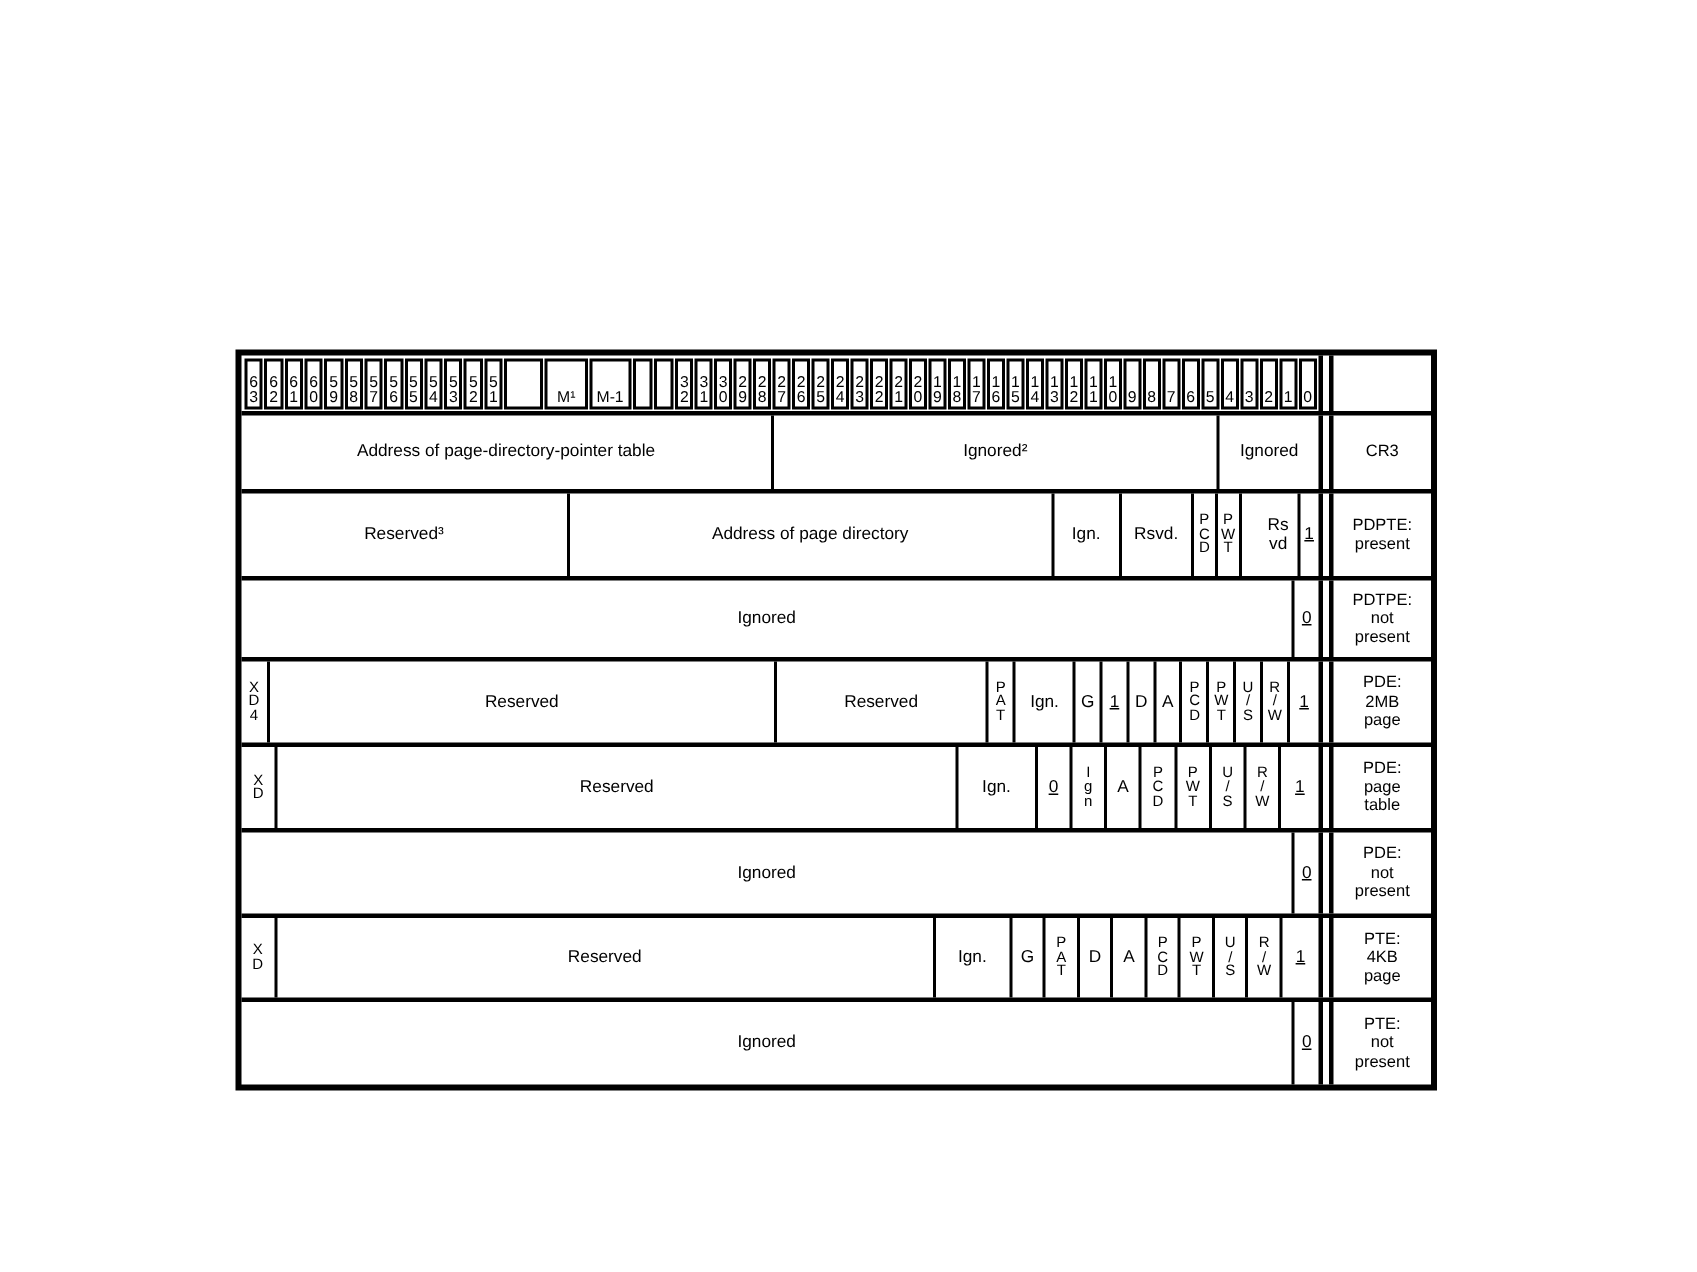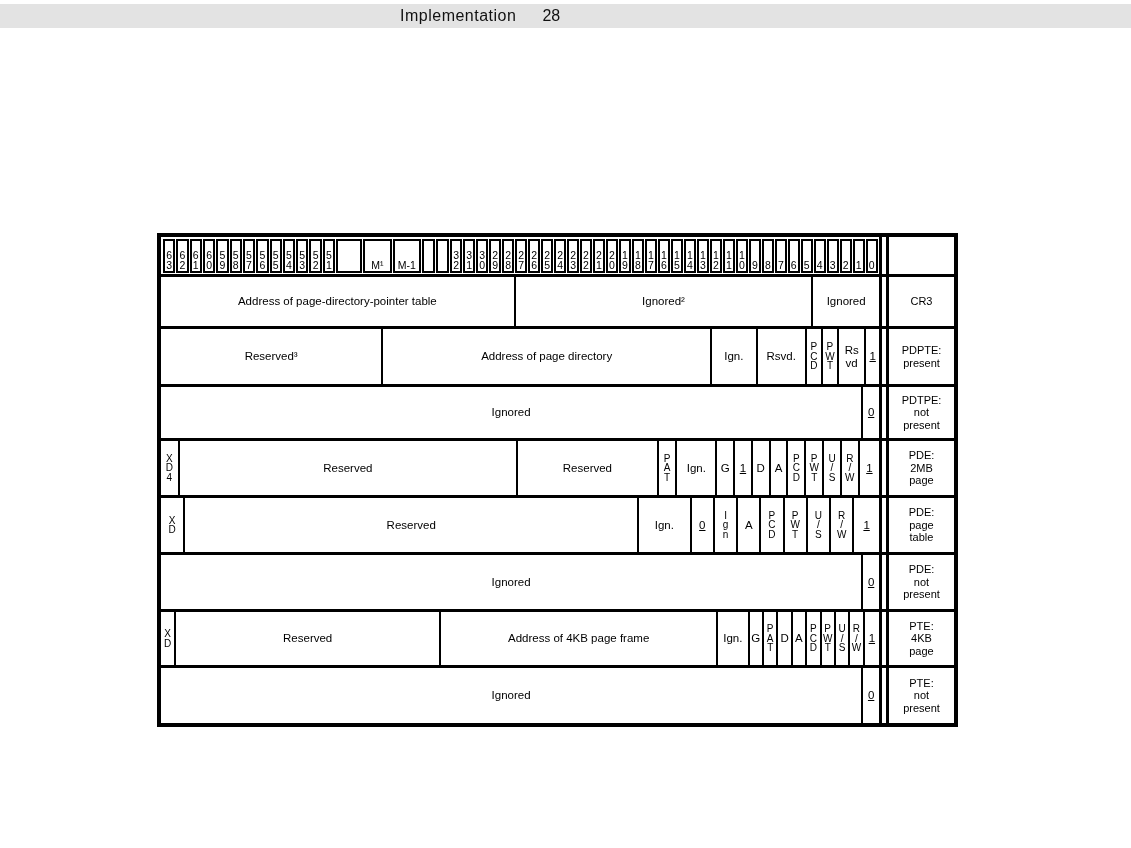--- a/index.html
+++ b/index.html
@@ -34,24 +34,20 @@
   
   .trow.header .cell{border:2px solid #000;margin:2px 1px 1px 0;align-items:flex-end;
                      padding-bottom:1px;font-size:10.5px;line-height:10px;}
   .trow.header .cell:first-child{margin-left:2px;}
 </style>
 </head>
 <body>
 
 <div class="slide">
 
-  <div class="topbar" style="background: rgb(227, 227, 227);">
-    <span class="tb-title">Implementation</span>
-    <span class="tb-page">28</span>
-  </div>
 
 
 
   <div class="table">
       <div class="trow header" style="height: 40px;">
         <div class="cells">
           <div class="cell" style="flex: 1.8 1 0%;"><span>6
 3</span></div>
           <div class="cell" style="flex: 1.8 1 0%;"><span>6
 2</span></div>
@@ -154,21 +150,21 @@
           <div class="cell" style="flex: 31.3 1 0%;"><span>Reserved³</span></div>
           <div class="cell" style="flex: 46.4 1 0%;"><span>Address of page directory</span></div>
           <div class="cell" style="flex: 6.2 1 0%;"><span>Ign.</span></div>
           <div class="cell" style="flex: 6.7 1 0%;"><span>Rsvd.</span></div>
           <div class="cell vert" style="flex: 2 1 0%;"><span>P
 C
 D</span></div>
           <div class="cell vert" style="flex: 2 1 0%;"><span>P
 W
 T</span></div>
-          <div class="cell" style="flex: 3.6 1 0%;"><span>Rs
+          <div class="cell" style="flex: 3.6 1 0%; padding-left: 12px;"><span>Rs
 vd</span></div>
           <div class="cell u" style="flex: 1.8 1 0%;"><span>1</span></div>
         </div>
         <div class="label-cell"><span>PDPTE:
 present</span></div>
       </div>
       <div class="trow" style="height: 54px;">
         <div class="cells">
           <div class="cell" style="flex: 97.8 1 0%;"><span>Ignored</span></div>
           <div class="cell u" style="flex: 2.2 1 0%;"><span>0</span></div>
@@ -246,21 +242,20 @@
         </div>
         <div class="label-cell"><span>PDE:
 not
 present</span></div>
       </div>
       <div class="trow" style="height: 56px;">
         <div class="cells">
           <div class="cell vert" style="flex: 1.9 1 0%;"><span>X
 D</span></div>
           <div class="cell" style="flex: 38.3 1 0%;"><span>Reserved</span></div>
-          <div class="cell" style="flex: 40 1 0%;"><span>Address of 4KB page frame</span></div>
           <div class="cell" style="flex: 4.3 1 0%;"><span>Ign.</span></div>
           <div class="cell" style="flex: 1.8 1 0%;"><span>G</span></div>
           <div class="cell vert" style="flex: 1.8 1 0%;"><span>P
 A
 T</span></div>
           <div class="cell" style="flex: 1.8 1 0%;"><span>D</span></div>
           <div class="cell" style="flex: 1.8 1 0%;"><span>A</span></div>
           <div class="cell vert" style="flex: 1.8 1 0%;"><span>P
 C
 D</span></div>

